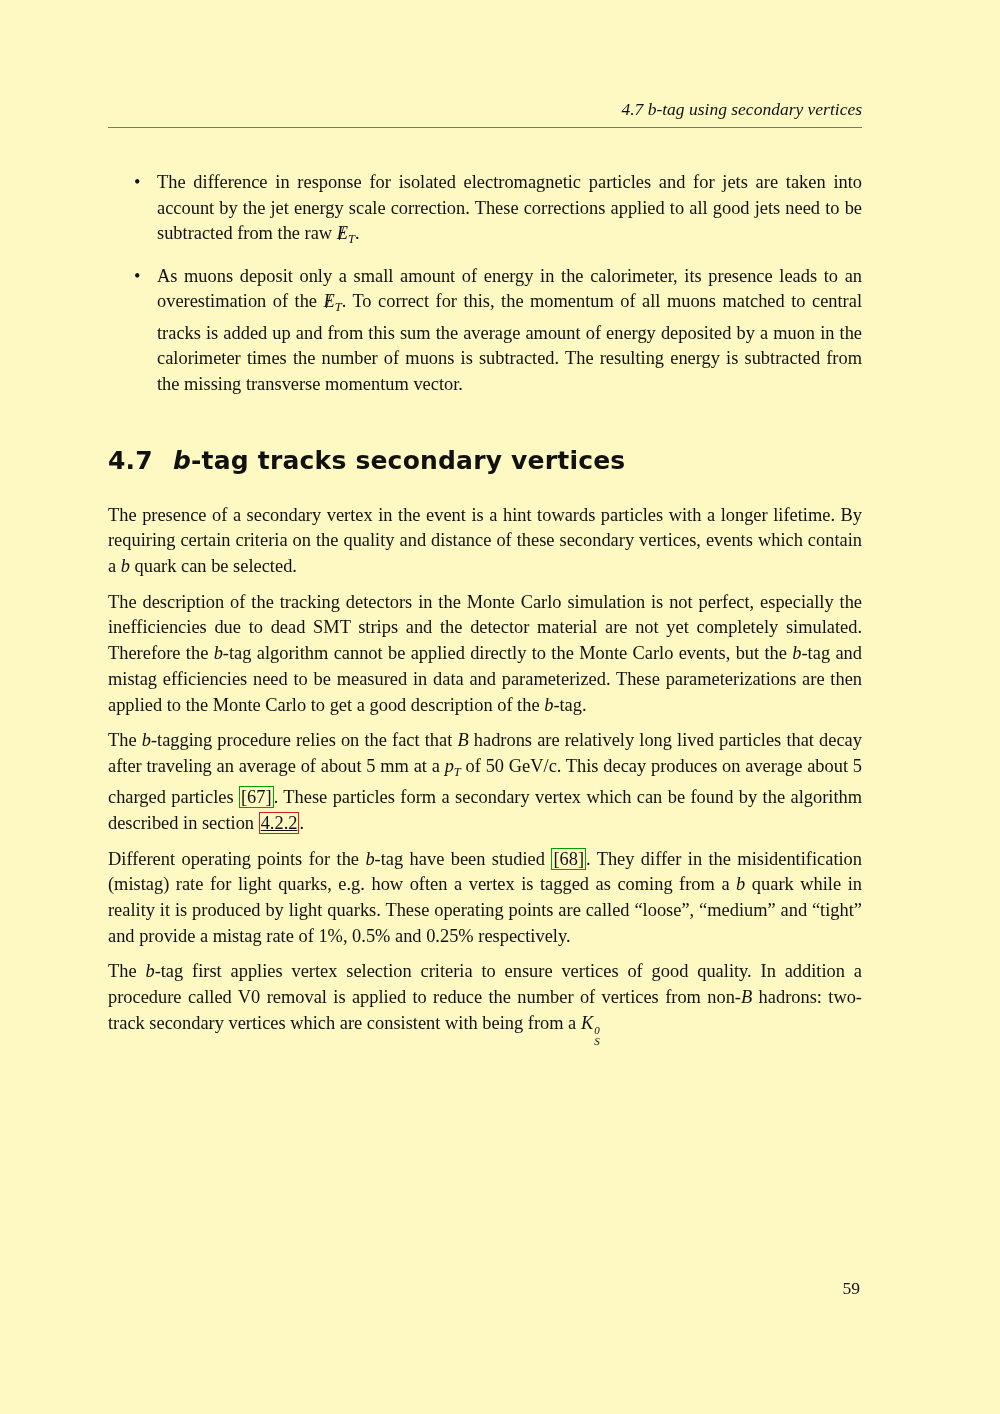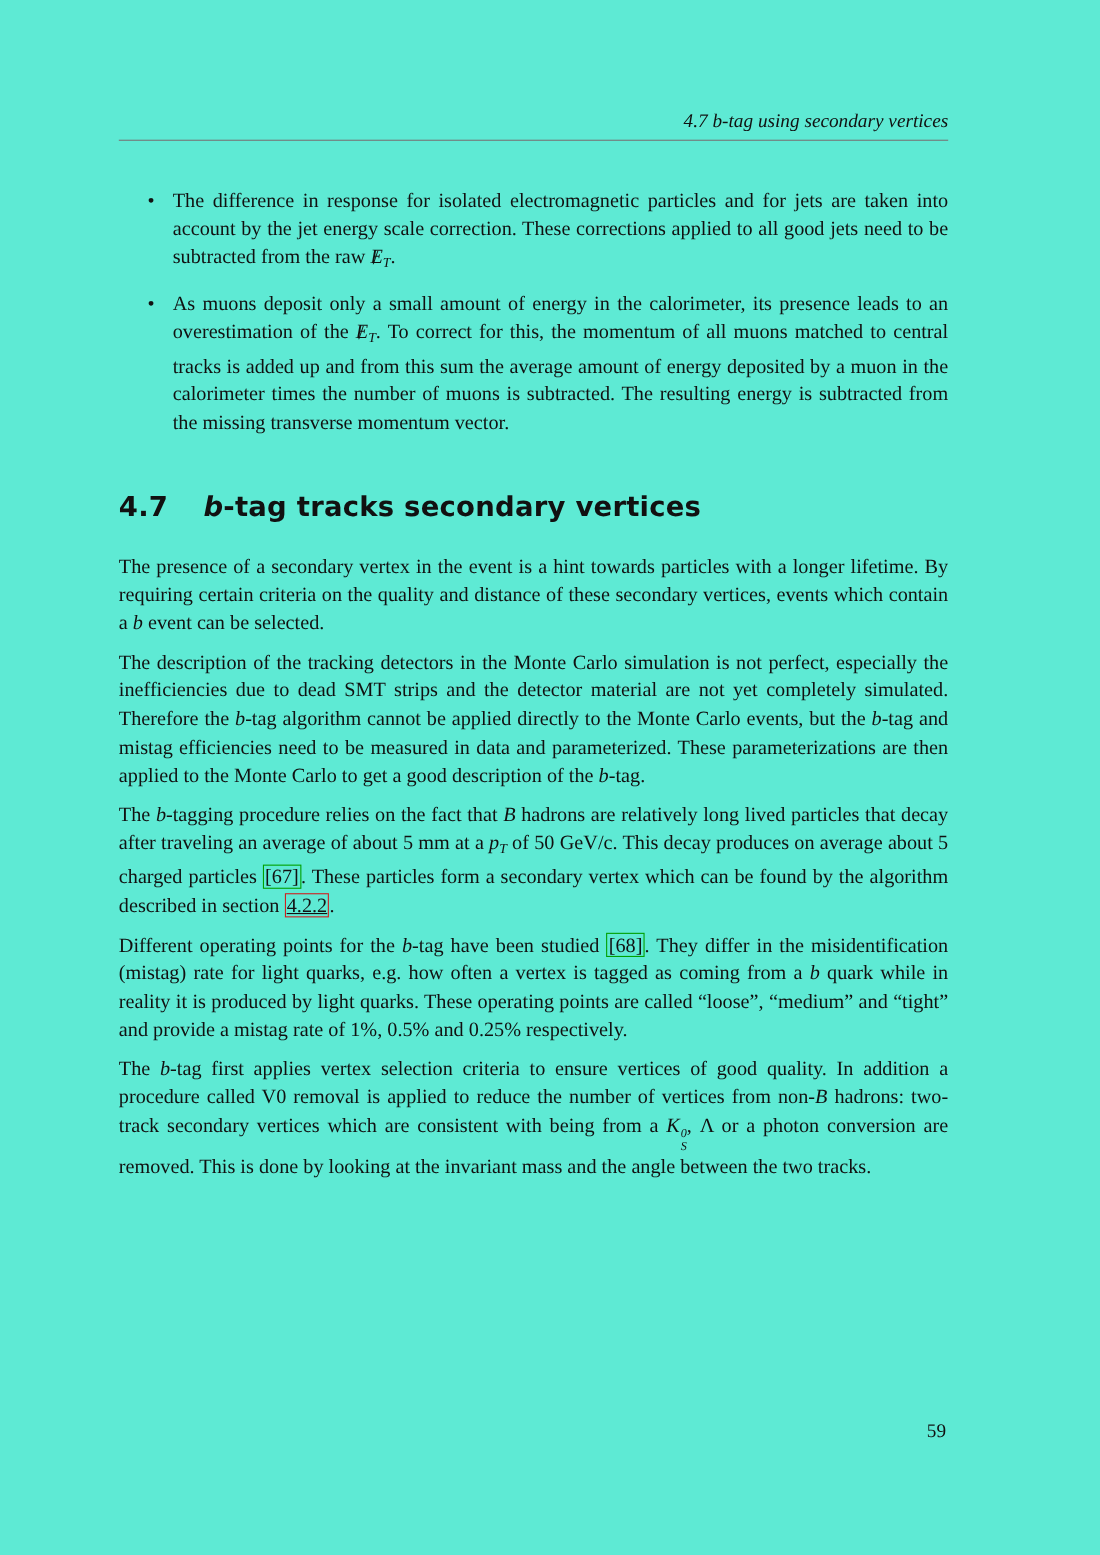--- a/index.html
+++ b/index.html
@@ -5,21 +5,21 @@
   html, body {
     margin: 0;
     padding: 0;
     background: #ffffff;
   }
   .page {
     position: relative;
     width: 1000px;
     height: 1414px;
     margin: 0 auto;
-    background: #5eead4;
+    background: #fef9c3;
     overflow: hidden;
     color: var(--text, #111);
     font-family: "Liberation Serif", serif;
     font-size: 18.4px;
     line-height: 25.7px;
   }
   .content {
     padding: 0 138px 0 108px;
   }
   
@@ -56,21 +56,21 @@
   }
   
   .section-heading {
     margin: 46px 0 26px 0;
     font-family: "DejaVu Sans", sans-serif;
     font-weight: bold;
     font-size: 25px;
     line-height: 33px;
     letter-spacing: 0.2px;
   }
-  .section-heading .hnum { margin-right: 32px; }
+  .section-heading .hnum { margin-right: 20px; }
   .subsection-heading {
     margin: 42px 0 24px 0;
     font-family: "DejaVu Sans", sans-serif;
     font-weight: bold;
     font-size: 19.5px;
     line-height: 26px;
     letter-spacing: 0.2px;
   }
   .subsection-heading .hnum { margin-right: 18px; }
   
@@ -100,21 +100,21 @@
   .linkbox {
     border: 1px solid;
     padding: 0 1px;
   }
   .box-green { border-color: var(--cite-box, #00a000); }
   .box-red   { border-color: var(--ref-box, #d02020); text-decoration: underline; }
   
   .page-number {
     position: absolute;
     right: 140px;
-    bottom: 100px;
+    bottom: 112px;
     font-size: 17.5px;
   }
 </style>
 </head>
 <body>
 
 <div class="page">
   <div class="content">
 
     <div class="running-header">4.7  b-tag using secondary vertices</div>
@@ -128,27 +128,27 @@
       <li>
         <span class="bullet-marker">•</span>
         <span><span>As muons deposit only a small amount of energy in the calorimeter, its presence leads to an overestimation of the </span><span class="it slashed">E</span><span class="it sub">T</span><span>. To correct for this, the momentum of all muons matched to central tracks is added up and from this sum the average amount of energy deposited by a muon in the calorimeter times the number of muons is subtracted. The resulting energy is subtracted from the missing transverse momentum vector.</span></span>
       </li>
     </ul>
 
     <h1 class="section-heading">
       <span class="hnum">4.7</span><span><span class="it">b</span><span>-tag tracks secondary vertices</span></span>
     </h1>
 
-    <p class="body-par"><span>The presence of a secondary vertex in the event is a hint towards particles with a longer lifetime. By requiring certain criteria on the quality and distance of these secondary vertices, events which contain a </span><span class="it">b</span><span> event can be selected.</span></p>
+    <p class="body-par"><span>The presence of a secondary vertex in the event is a hint towards particles with a longer lifetime. By requiring certain criteria on the quality and distance of these secondary vertices, events which contain a </span><span class="it">b</span><span> quark can be selected.</span></p>
     <p class="body-par"><span>The description of the tracking detectors in the Monte Carlo simulation is not perfect, especially the inefficiencies due to dead SMT strips and the detector material are not yet completely simulated. Therefore the </span><span class="it">b</span><span>-tag algorithm cannot be applied directly to the Monte Carlo events, but the </span><span class="it">b</span><span>-tag and mistag efficiencies need to be measured in data and parameterized. These parameterizations are then applied to the Monte Carlo to get a good description of the </span><span class="it">b</span><span>-tag.</span></p>
 
 
     <p class="body-par"><span>The </span><span class="it">b</span><span>-tagging procedure relies on the fact that </span><span class="it">B</span><span> hadrons are relatively long lived particles that decay after traveling an average of about 5 mm at a </span><span class="it">p</span><span class="it sub">T</span><span> of 50 GeV/c. This decay produces on average about 5 charged particles </span><span class="linkbox box-green">[67]</span><span>. These particles form a secondary vertex which can be found by the algorithm described in section </span><span class="linkbox box-red">4.2.2</span><span>.</span></p>
     <p class="body-par"><span>Different operating points for the </span><span class="it">b</span><span>-tag have been studied </span><span class="linkbox box-green">[68]</span><span>. They differ in the misidentification (mistag) rate for light quarks, e.g. how often a vertex is tagged as coming from a </span><span class="it">b</span><span> quark while in reality it is produced by light quarks. These operating points are called “loose”, “medium” and “tight” and provide a mistag rate of 1%, 0.5% and 0.25% respectively.</span></p>
     <p class="body-par"><span>The </span><span class="it">b</span><span>-tag first applies vertex selection criteria to ensure vertices of good quality. In addition a procedure called V0 removal is applied to reduce the number of vertices from non-</span><span class="it">B</span><span> hadrons: two-track secondary vertices which are consistent with being from a </span><span class="it"><span>K</span><span class="stack">
             <span>0</span>
             <span>S</span>
-          </span></span><span>, Λ or a photon conversion are removed. This is done by looking at the invariant mass and the angle between the two tracks.</span></p>
+          </span></span></p>
 
   </div>
 
   <div class="page-number">59</div>
 </div>
 
 </body></html>

